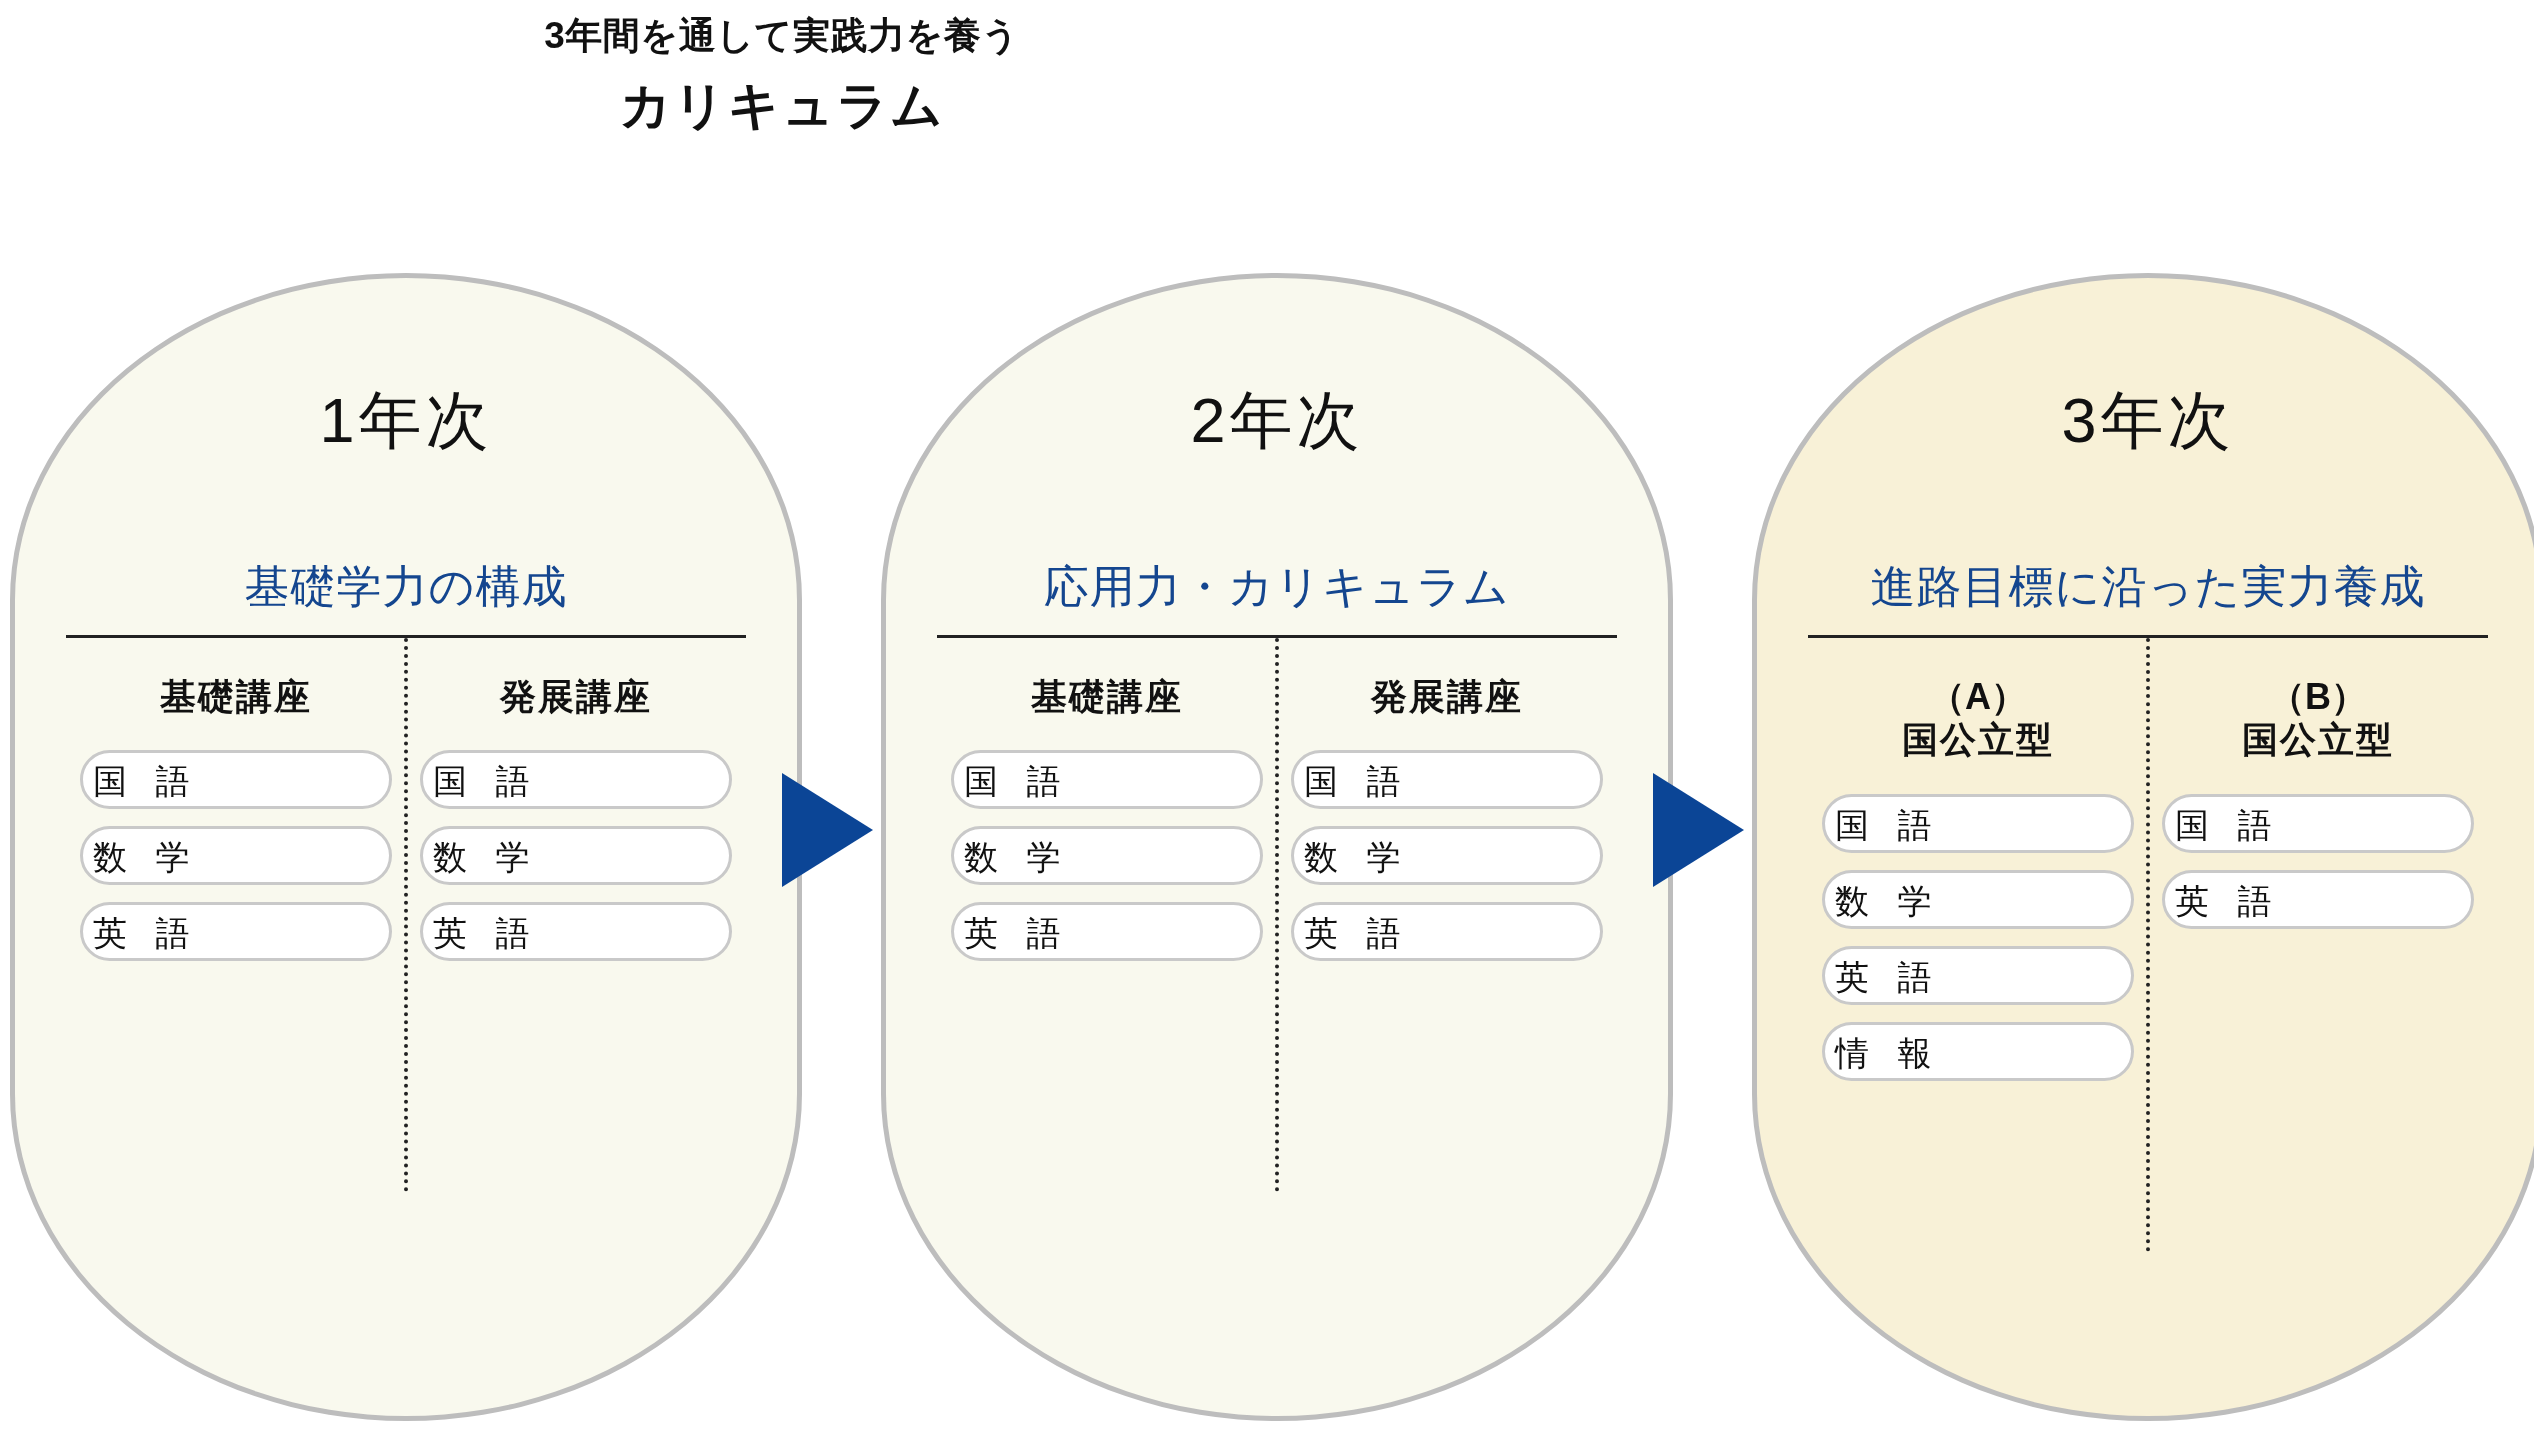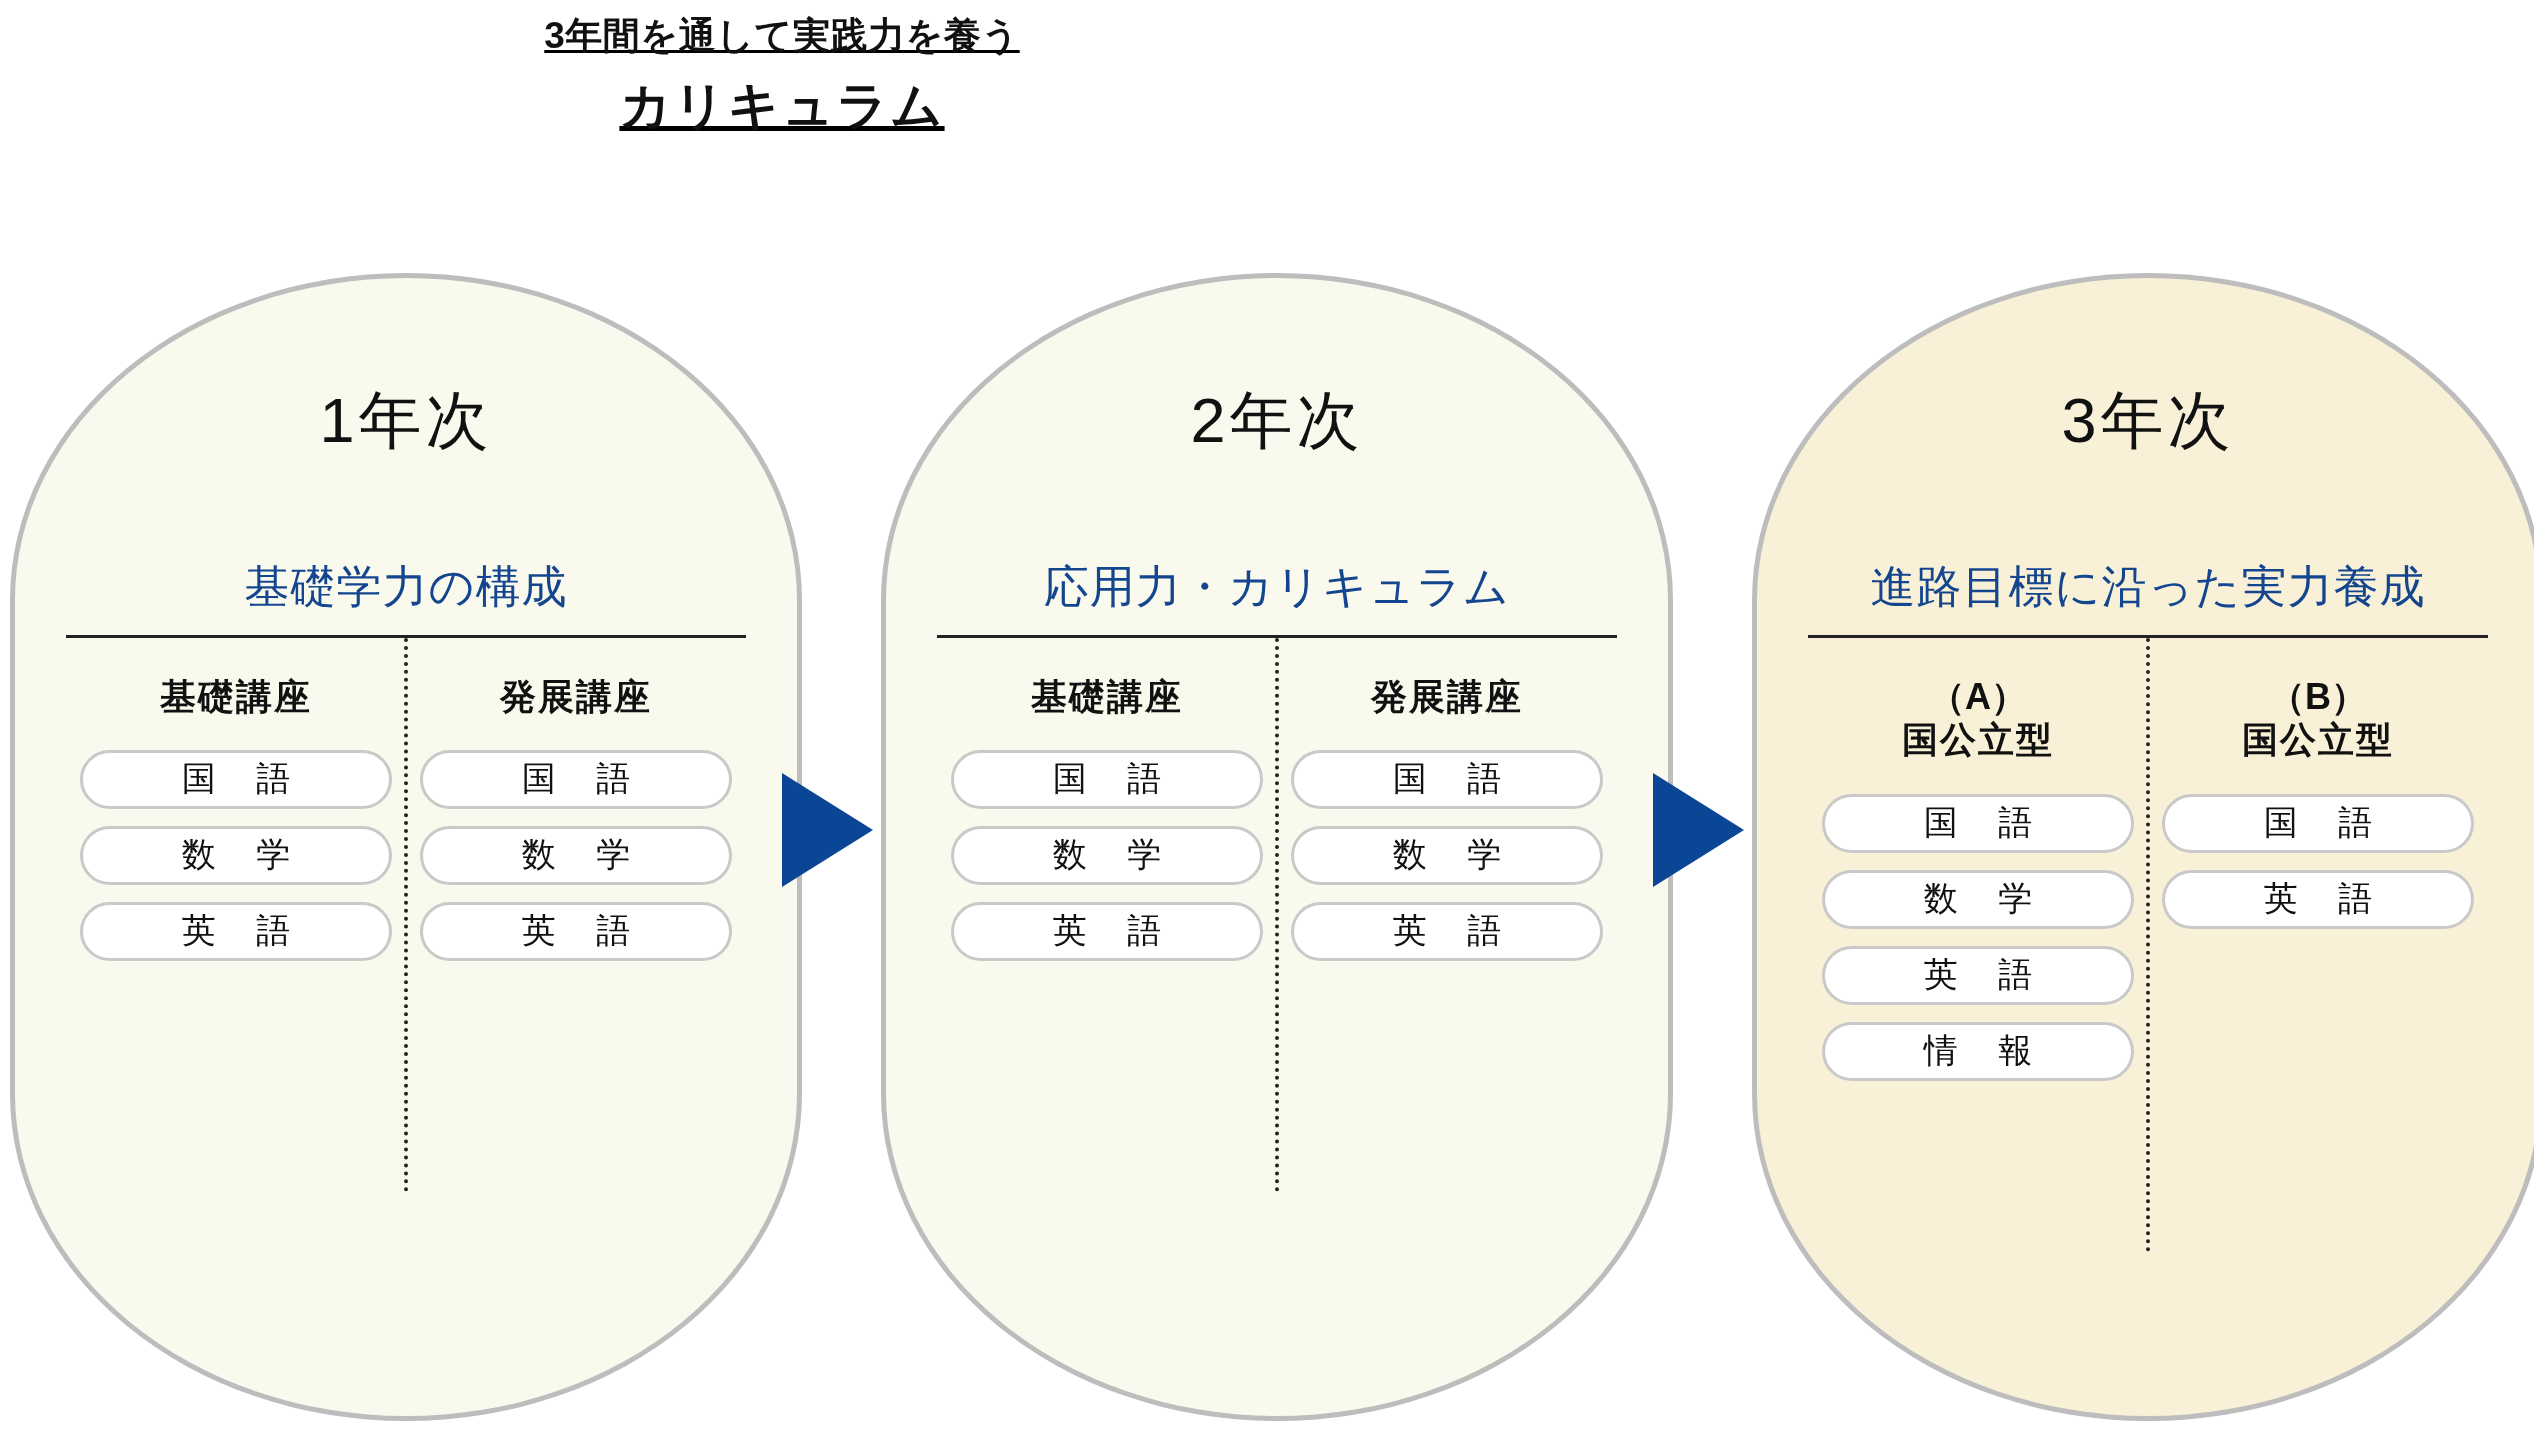--- a/index.html
+++ b/index.html
@@ -15,21 +15,20 @@
     position: relative;
   }
 
   
   .title-block {
     position: absolute;
     left: 0;
     top: 14px;
     width: 1564px;
     text-align: center;
-    text-decoration: underline;
   }
   .title-lead {
     font-size: 37px;
     font-weight: bold;
     color: #111111;
     letter-spacing: 0.5px;
     line-height: 1.2;
   }
   .title-main {
     font-size: 51px;
@@ -133,28 +132,28 @@
   .pill-list {
     margin-top: 32px;
     padding: 0 14px;
   }
   .pill {
     height: 59px;
     line-height: 57px;
     border: 3px solid #c9c9c9;
     border-radius: 34px;
     background: #ffffff;
-    text-align: center;
+    text-align: left;
     font-size: 34px;
     letter-spacing: 10px;
     text-indent: 10px;
     color: #111111;
     margin-bottom: 17px;
     box-sizing: border-box;
-    font-family: Liberation Mono, monospace;
+    font-family: Liberation Serif, serif;
   }
 
   
   .arrow {
     position: absolute;
     top: 500px;
     width: 0;
     height: 0;
     border-top: 57px solid transparent;
     border-bottom: 57px solid transparent;

